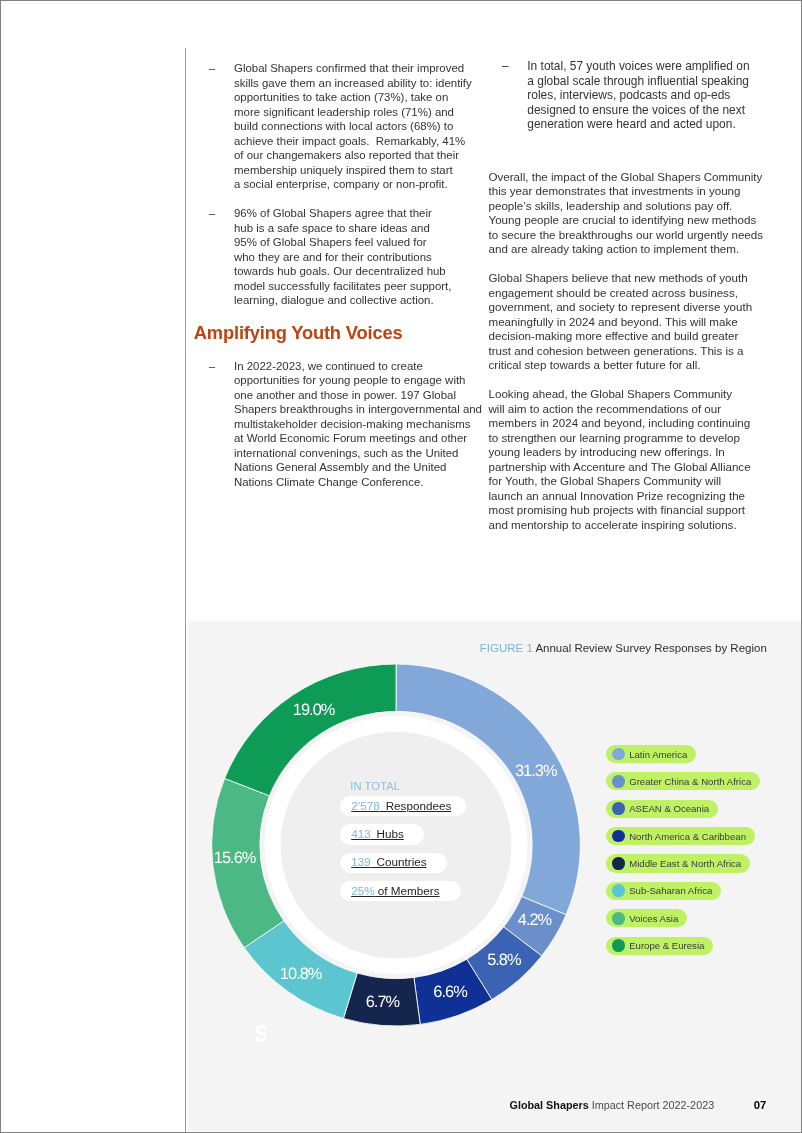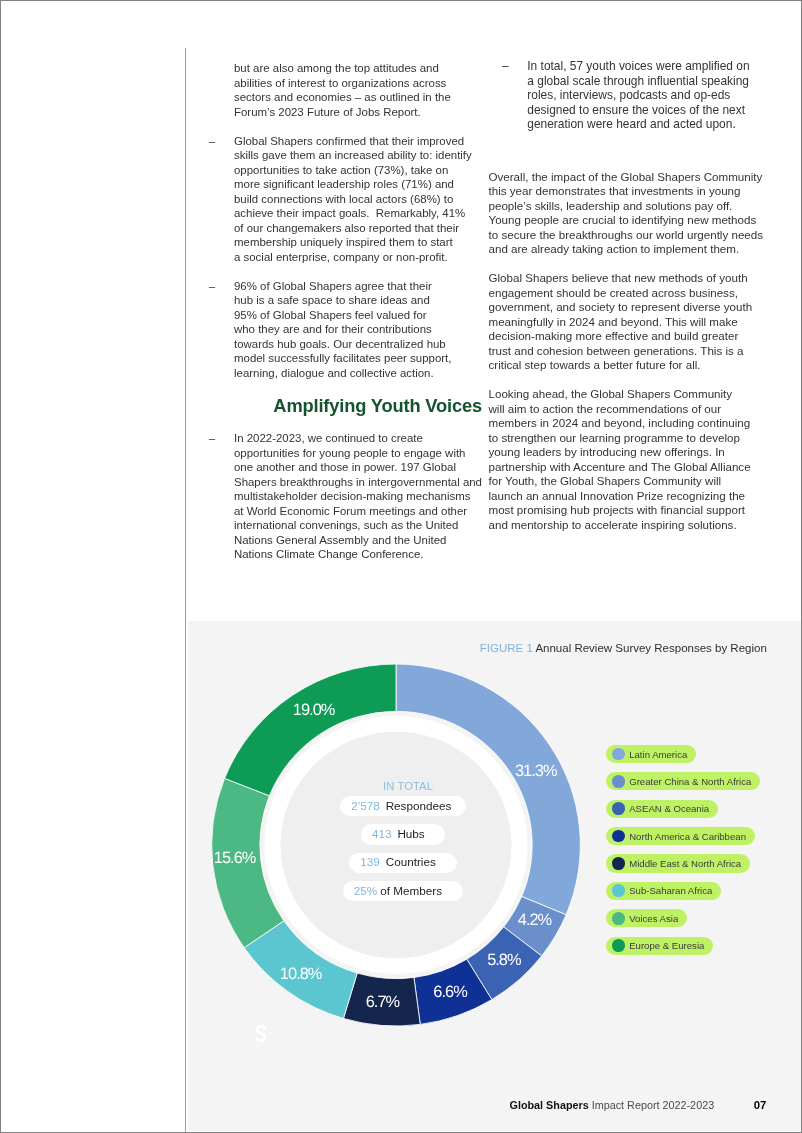--- a/index.html
+++ b/index.html
@@ -17,35 +17,35 @@
   .colL{left:233.0px;top:60px;font-size:11.45px;}
   .colR{left:526.3px;top:58px;font-size:11.6px;}
   #colR .blk:first-child{font-size:11.95px;}
 
   .blk{position:relative;margin:0 0 14.5px 0;}
   .blk .dash{position:absolute;left:-25.2px;top:0;}
   .blk.body{margin-left:-38.8px;}
   #colR .blk:first-child{margin-bottom:38.1px;line-height:14.5px;}
   .ln{height:14.5px;white-space:pre;}
 
-  h2{font-size:18.3px;font-weight:bold;color:#14532d;line-height:22px;
-     letter-spacing:-0.16px;margin:10.1px 0 14.5px -40.2px;position:relative;text-align:right;}
+  h2{font-size:18.3px;font-weight:bold;color:#c2410c;line-height:22px;
+     letter-spacing:-0.16px;margin:10.1px 0 14.5px -40.2px;position:relative;}
 
   
-  .panel{position:absolute;left:187px;top:620px;width:613px;height:510px;background:#f4f4f4;text-align:center;}
+  .panel{position:absolute;left:187px;top:620px;width:613px;height:510px;background:#f4f4f4;}
   .figtitle{position:absolute;right:34.2px;top:20.5px;font-size:11.5px;color:#2e2e2e;white-space:nowrap;line-height:13px;}
   .figtitle .ft-label{color:#7eb3de;}
   .donutwrap{position:absolute;left:23px;top:38.8px;width:370px;height:370px;}
   .donutwrap svg{display:block;}
   .donutwrap svg text{-webkit-font-smoothing:antialiased;text-rendering:geometricPrecision;}
 
   .center{position:absolute;left:152.2px;top:159.2px;width:auto;}
   .intotal{font-size:11.2px;color:#8cc0de;letter-spacing:.01em;margin:0 0 2.5px 10px;height:13px;}
   .stat{display:inline-block;background:#fff;border-radius:10.5px;padding:3.8px 14.5px 4.0px 11px;
-        font-size:11.7px;color:#252525;white-space:nowrap;line-height:12.6px;}
+        font-size:11.7px;color:#252525;white-space:nowrap;line-height:12.6px;text-decoration:underline;}
   .stat .num{color:#81b6dc;}
   .statrow{display:block;margin-bottom:7.8px;}
   .statrow:nth-child(3) .stat{padding-right:20.2px;}
   .statrow:nth-child(4) .stat{padding-right:20.9px;}
   .statrow:nth-child(5) .stat{padding-right:21.3px;}
 
   .legend{position:absolute;left:418px;top:124px;}
   .legitem{display:flex;align-items:center;background:#bef264;border-radius:11px;
            padding:2.7px 9px 2.7px 6px;margin-bottom:9.3px;width:max-content;}
   .legdot{width:12.7px;height:12.7px;border-radius:50%;margin-right:4.5px;flex:0 0 12.7px;}
@@ -57,26 +57,20 @@
   .footer b{font-weight:bold;color:#131313;}
   .footer .pg{display:inline-block;margin-left:39.5px;font-weight:bold;color:#000;font-size:11.3px;}
 </style>
 </head>
 <body>
 
 <div class="page">
   <div class="rule"></div>
 
   <div class="col colL" id="colL">
-      <div class="blk">
-        <div class="ln">but are also among the top attitudes and</div>
-        <div class="ln">abilities of interest to organizations across</div>
-        <div class="ln">sectors and economies – as outlined in the</div>
-        <div class="ln">Forum’s 2023 Future of Jobs Report.</div>
-      </div>
       <div class="blk">
         <span class="dash">–</span>
         <div class="ln">Global Shapers confirmed that their improved</div>
         <div class="ln">skills gave them an increased ability to: identify</div>
         <div class="ln">opportunities to take action (73%), take on</div>
         <div class="ln">more significant leadership roles (71%) and</div>
         <div class="ln">build connections with local actors (68%) to</div>
         <div class="ln">achieve their impact goals.  Remarkably, 41%</div>
         <div class="ln">of our changemakers also reported that their</div>
         <div class="ln">membership uniquely inspired them to start</div>

